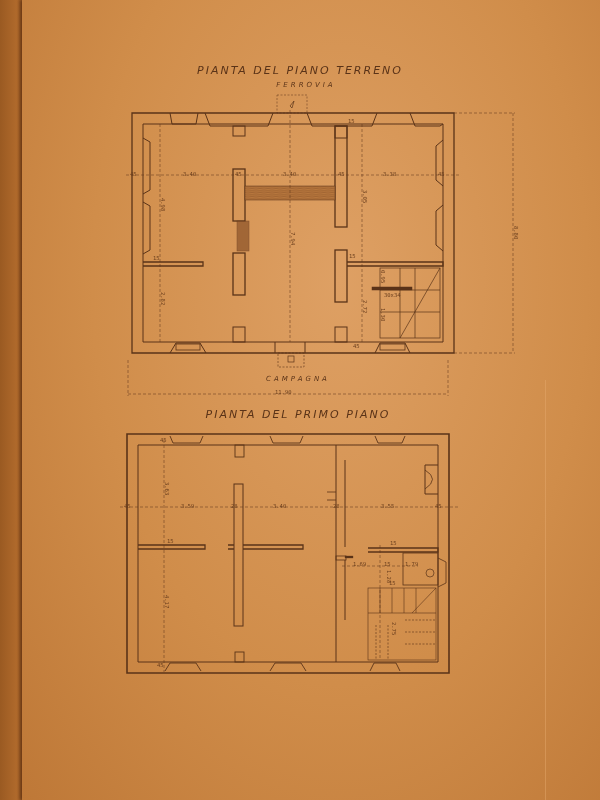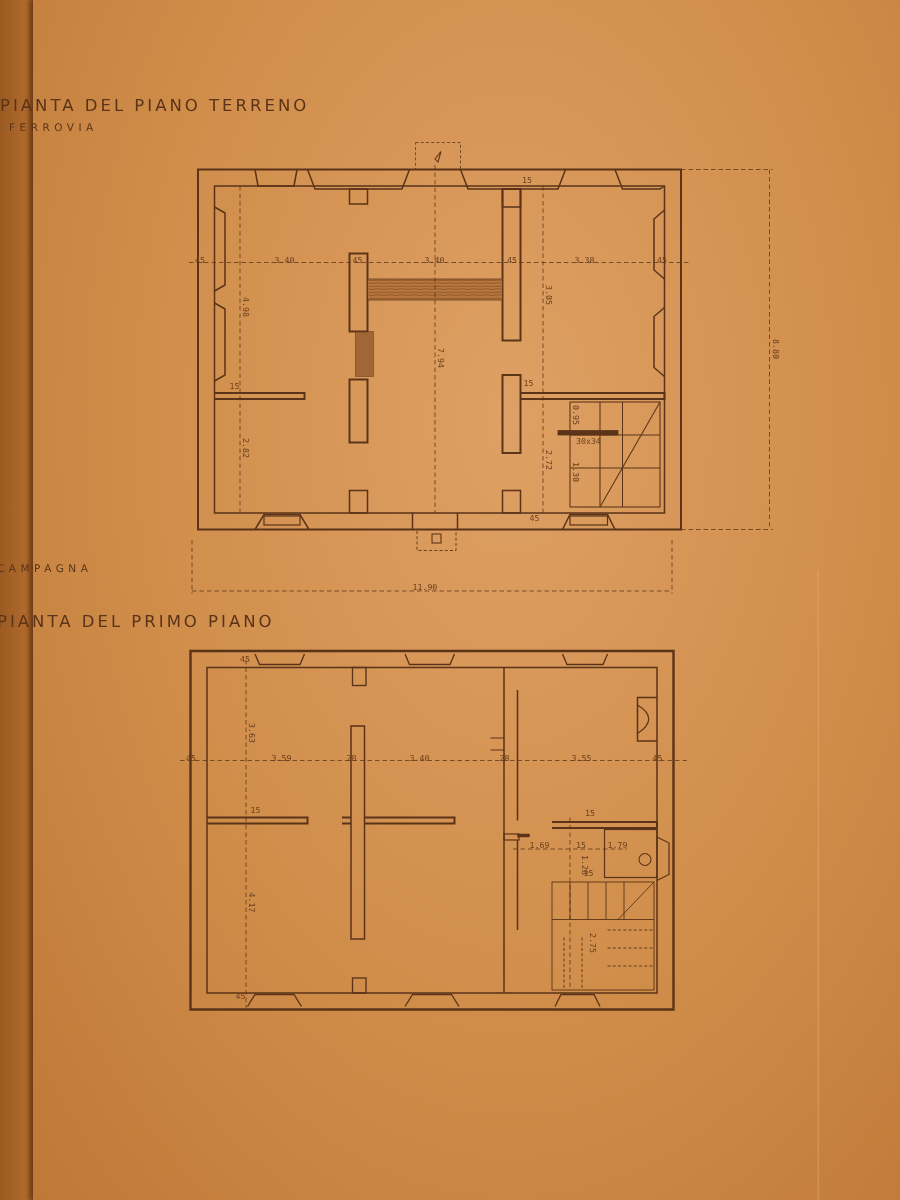--- a/index.html
+++ b/index.html
@@ -15,22 +15,22 @@
   .page {
     position: absolute; left: 22px; top: 0; width: 578px; height: 800px;
     background: radial-gradient(ellipse at 55% 35%, #dea064 0%, #d08d4a 55%, #be7837 100%);
     box-shadow: -2px 0 3px rgba(60,25,5,0.5);
   }
   .fold-line {
     position: absolute; left: 545px; top: 380px; width: 1px; height: 420px;
     background: rgba(230,170,110,0.45);
   }
   .title {
-    position: absolute; left: 0; width: 600px; 
-    color: #5a3318; letter-spacing: 2px; font-size: 11px;
+    position: absolute; left: 0; width: 600px; text-align: center;
+    color: #5a3318; letter-spacing: 2px; font-size: 11px; font-style: italic;
   }
   .subtitle { font-size: 7px; letter-spacing: 3px; }
   .dim {
     position: absolute; color: #6b3f1e; font-size: 5.5px;
     font-family: "DejaVu Sans Mono", monospace; white-space: nowrap;
   }
   .dim.v { transform: rotate(90deg); transform-origin: left top; }
   svg.plan { position: absolute; left: 0; top: 0; }
 </style>
 </head>

